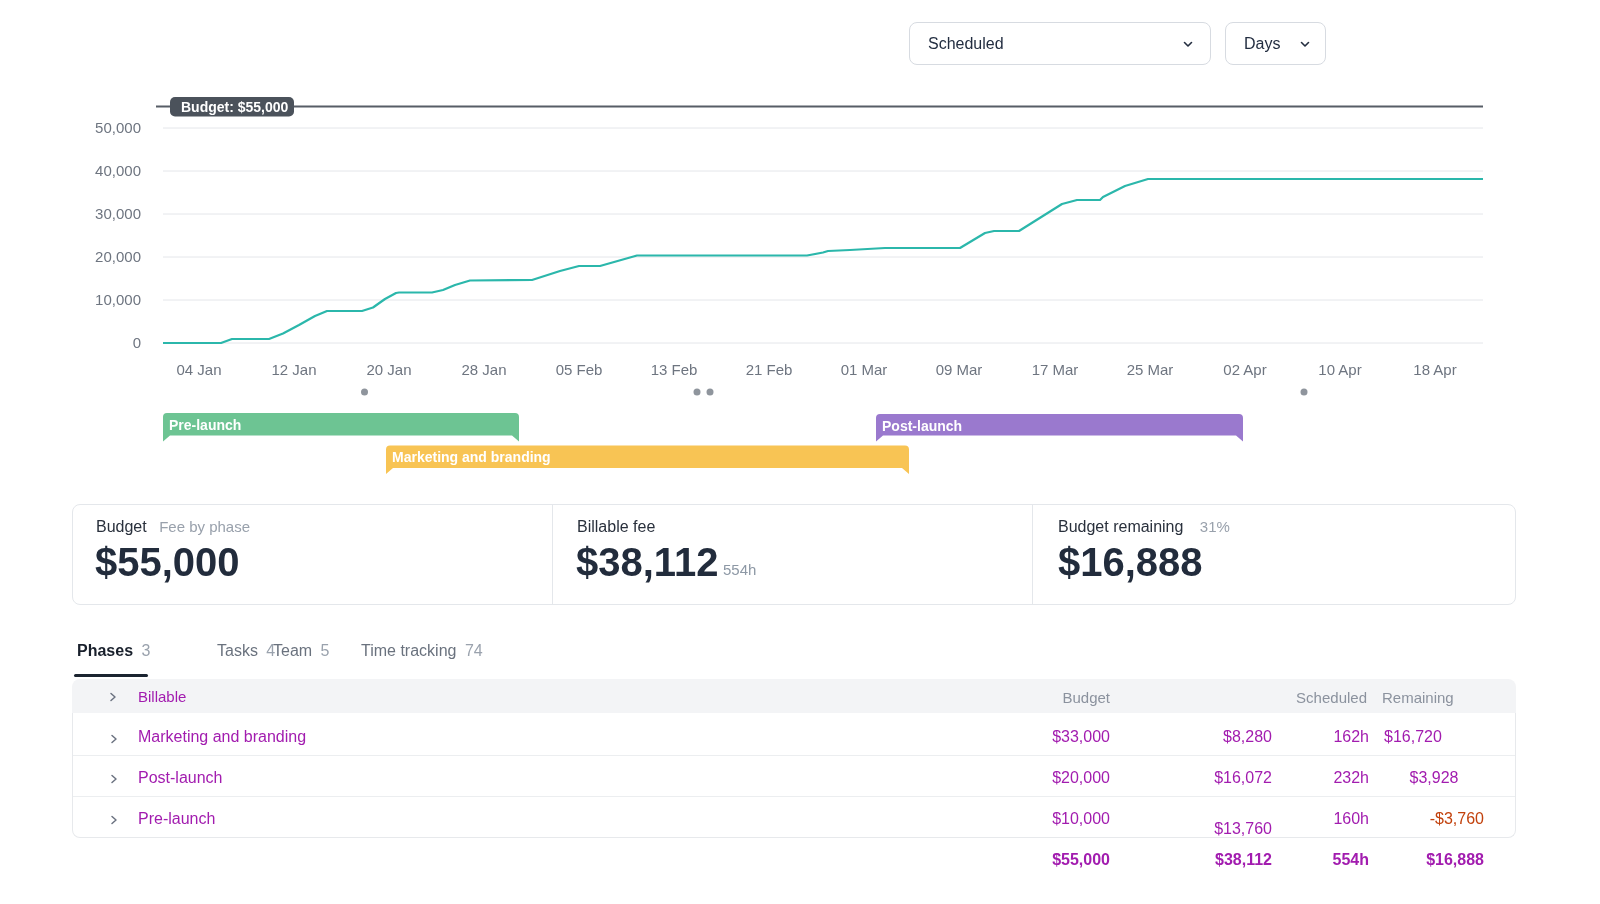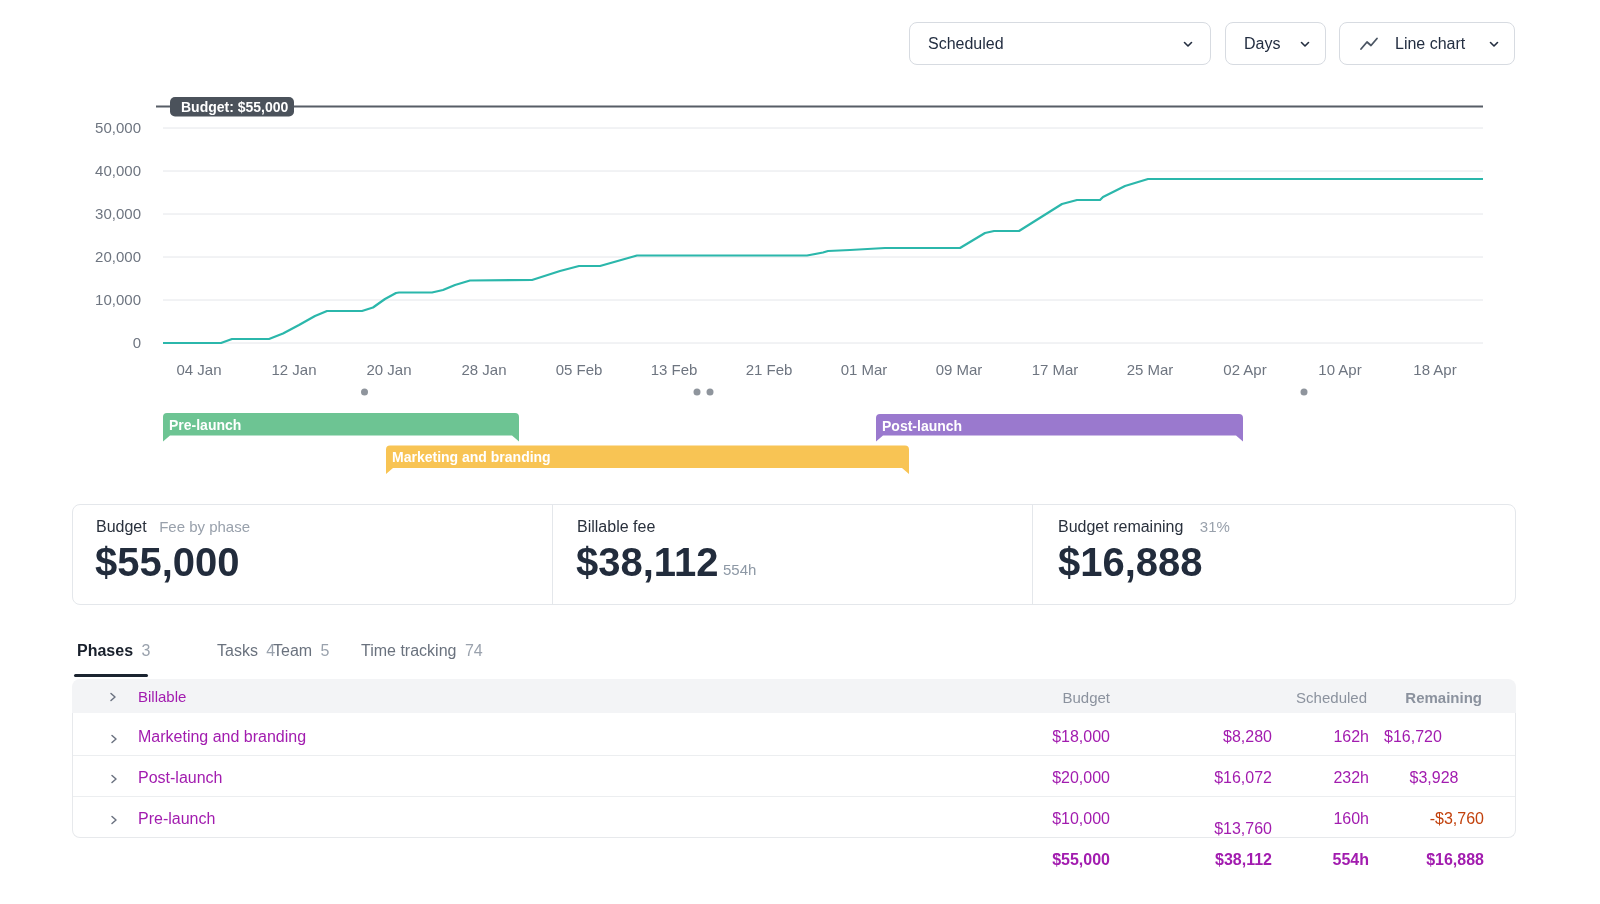--- a/index.html
+++ b/index.html
@@ -21,29 +21,20 @@
 <div id="page">
 
   <div class="btn" style="left:909px; top:22px; width:302px;">
     <span style="margin-left:18px;">Scheduled</span>
     <svg class="chev" style="position:absolute; right:16px;" viewBox="0 0 12 12" fill="none" stroke="#242e40" stroke-width="1.6" stroke-linecap="round" stroke-linejoin="round">
         <path d="M2.5 4.5 L6 8 L9.5 4.5"></path>
       </svg>
   </div>
   <div class="btn" style="left:1225px; top:22px; width:101px;">
     <span style="margin-left:18px;">Days</span>
-    <svg class="chev" style="position:absolute; right:14px;" viewBox="0 0 12 12" fill="none" stroke="#242e40" stroke-width="1.6" stroke-linecap="round" stroke-linejoin="round">
-        <path d="M2.5 4.5 L6 8 L9.5 4.5"></path>
-      </svg>
-  </div>
-  <div class="btn" style="left:1339px; top:22px; width:176px;">
-    <svg style="position:absolute; left:18px; width:22px; height:22px;" viewBox="0 0 22 22" fill="none" stroke="#4b5563" stroke-width="1.8" stroke-linecap="round" stroke-linejoin="round">
-        <path d="M3 16 L9 9 L13 12.5 L19 5.5"></path>
-      </svg>
-    <span style="margin-left:55px;">Line chart</span>
     <svg class="chev" style="position:absolute; right:14px;" viewBox="0 0 12 12" fill="none" stroke="#242e40" stroke-width="1.6" stroke-linecap="round" stroke-linejoin="round">
         <path d="M2.5 4.5 L6 8 L9.5 4.5"></path>
       </svg>
   </div>
 
   <svg class="abs" style="left:0; top:0;" width="1600" height="500" viewBox="0 0 1600 500">
 
     <g stroke="#e4e6ea" stroke-width="1">
       <line x1="163" y1="128" x2="1483" y2="128"></line>
       <line x1="163" y1="171" x2="1483" y2="171"></line>
@@ -122,31 +113,31 @@
   <div class="tab" style="left:361px; top:642px;">Time tracking <span class="num" style="font-weight:400; margin-left:4px;">74</span></div>
   <div class="abs" style="left:74px; top:674px; width:74px; height:3px; background:#1b2430; border-radius:2px;"></div>
 
   <div class="abs" style="left:72px; top:679px; width:1444px; height:34px; background:#f3f4f6; border-radius:8px 8px 0 0;"></div>
   <svg class="abs" style="left:106px; top:690px;" width="14" height="14" viewBox="0 0 14 14" fill="none" stroke="#6b7280" stroke-width="1.5" stroke-linecap="round" stroke-linejoin="round">
       <path d="M5 3.5 L9 7 L5 10.5"></path>
     </svg>
   <div class="abs td-dark" style="left:138px; top:688px; font-size:15px;">Billable</div>
   <div class="th" style="left:1010px; top:689px; width:100px; text-align:right;">Budget</div>
   <div class="th" style="left:1267px; top:689px; width:100px; text-align:right;">Scheduled</div>
-  <div class="th" style="left:1382px; top:689px; width:100px; text-align:right;font-weight:bold;">Remaining</div>
+  <div class="th" style="left:1382px; top:689px; width:100px; text-align:left;">Remaining</div>
 
   <div class="abs" style="left:72px; top:713px; width:1444px; height:125px; background:#fff; border:1px solid #e7e9ec; border-top:none; border-radius:0 0 8px 8px;"></div>
   <div class="abs" style="left:73px; top:755px; width:1442px; height:1px; background:#eceef0;"></div>
   <div class="abs" style="left:73px; top:796px; width:1442px; height:1px; background:#eceef0;"></div>
 
   <svg class="abs" style="left:107px; top:732px;" width="14" height="14" viewBox="0 0 14 14" fill="none" stroke="#6b7280" stroke-width="1.5" stroke-linecap="round" stroke-linejoin="round">
       <path d="M5 3.5 L9 7 L5 10.5"></path>
     </svg>
   <div class="abs td-dark" style="left:138px; top:728px;">Marketing and branding</div>
-  <div class="abs td-dark" style="left:1010px; top:728px; width:100px; text-align:right;">$18,000</div>
+  <div class="abs td-dark" style="left:1010px; top:728px; width:100px; text-align:right;">$33,000</div>
   <div class="abs td-dark" style="left:1172px; top:728px; width:100px; text-align:right;">$8,280</div>
   <div class="abs td-dark" style="left:1269px; top:728px; width:100px; text-align:right;">162h</div>
   <div class="abs td-dark" style="left:1384px; top:728px; width:100px; ">$16,720</div>
 
   <svg class="abs" style="left:107px; top:772px;" width="14" height="14" viewBox="0 0 14 14" fill="none" stroke="#6b7280" stroke-width="1.5" stroke-linecap="round" stroke-linejoin="round">
       <path d="M5 3.5 L9 7 L5 10.5"></path>
     </svg>
   <div class="abs td-dark" style="left:138px; top:769px;">Post-launch</div>
   <div class="abs td-dark" style="left:1010px; top:769px; width:100px; text-align:right;">$20,000</div>
   <div class="abs td-dark" style="left:1172px; top:769px; width:100px; text-align:right;">$16,072</div>

